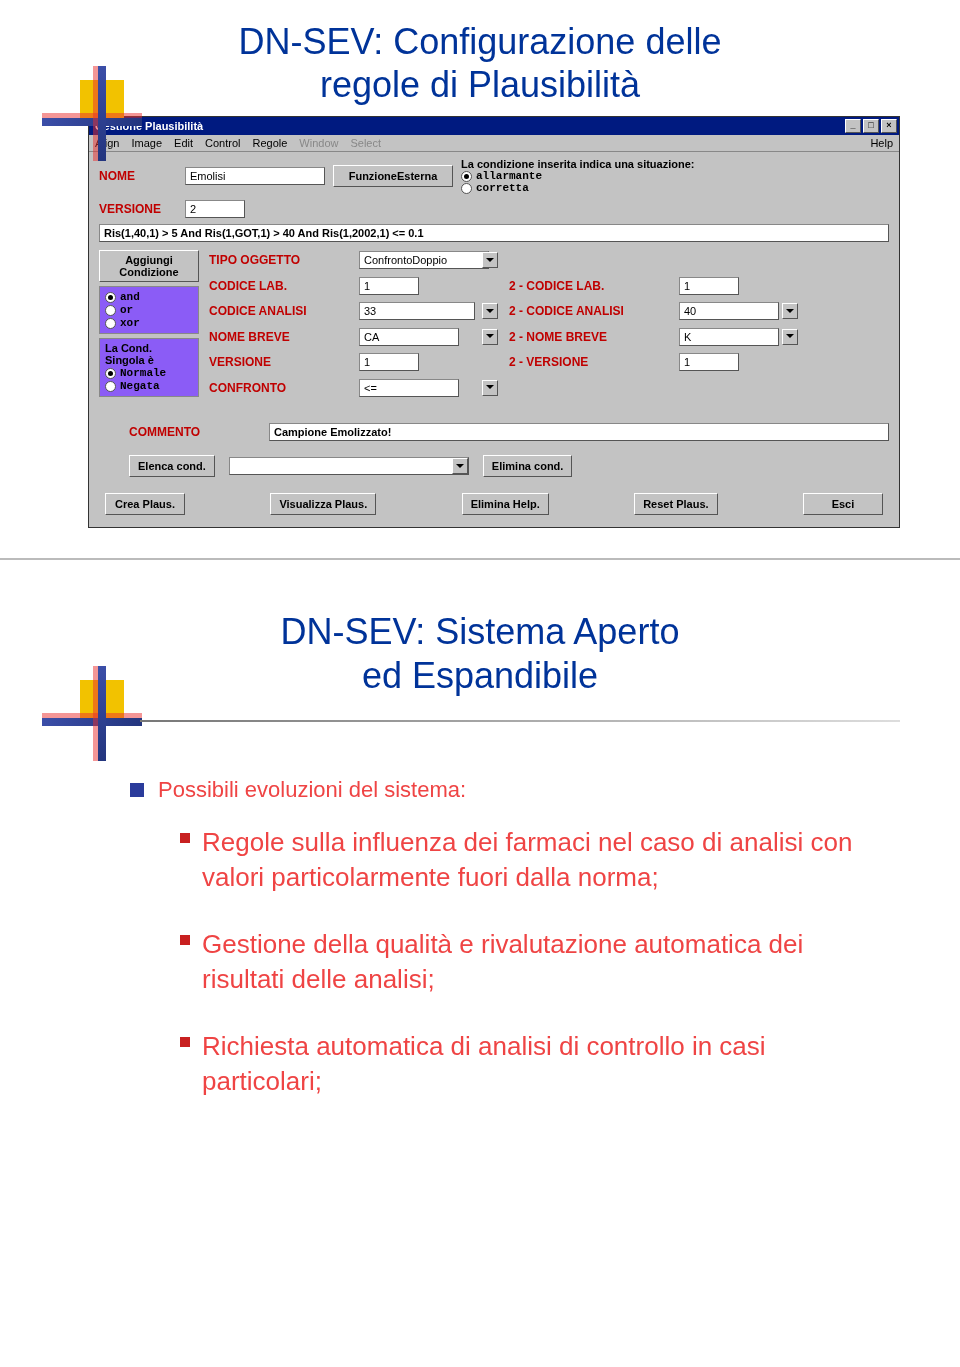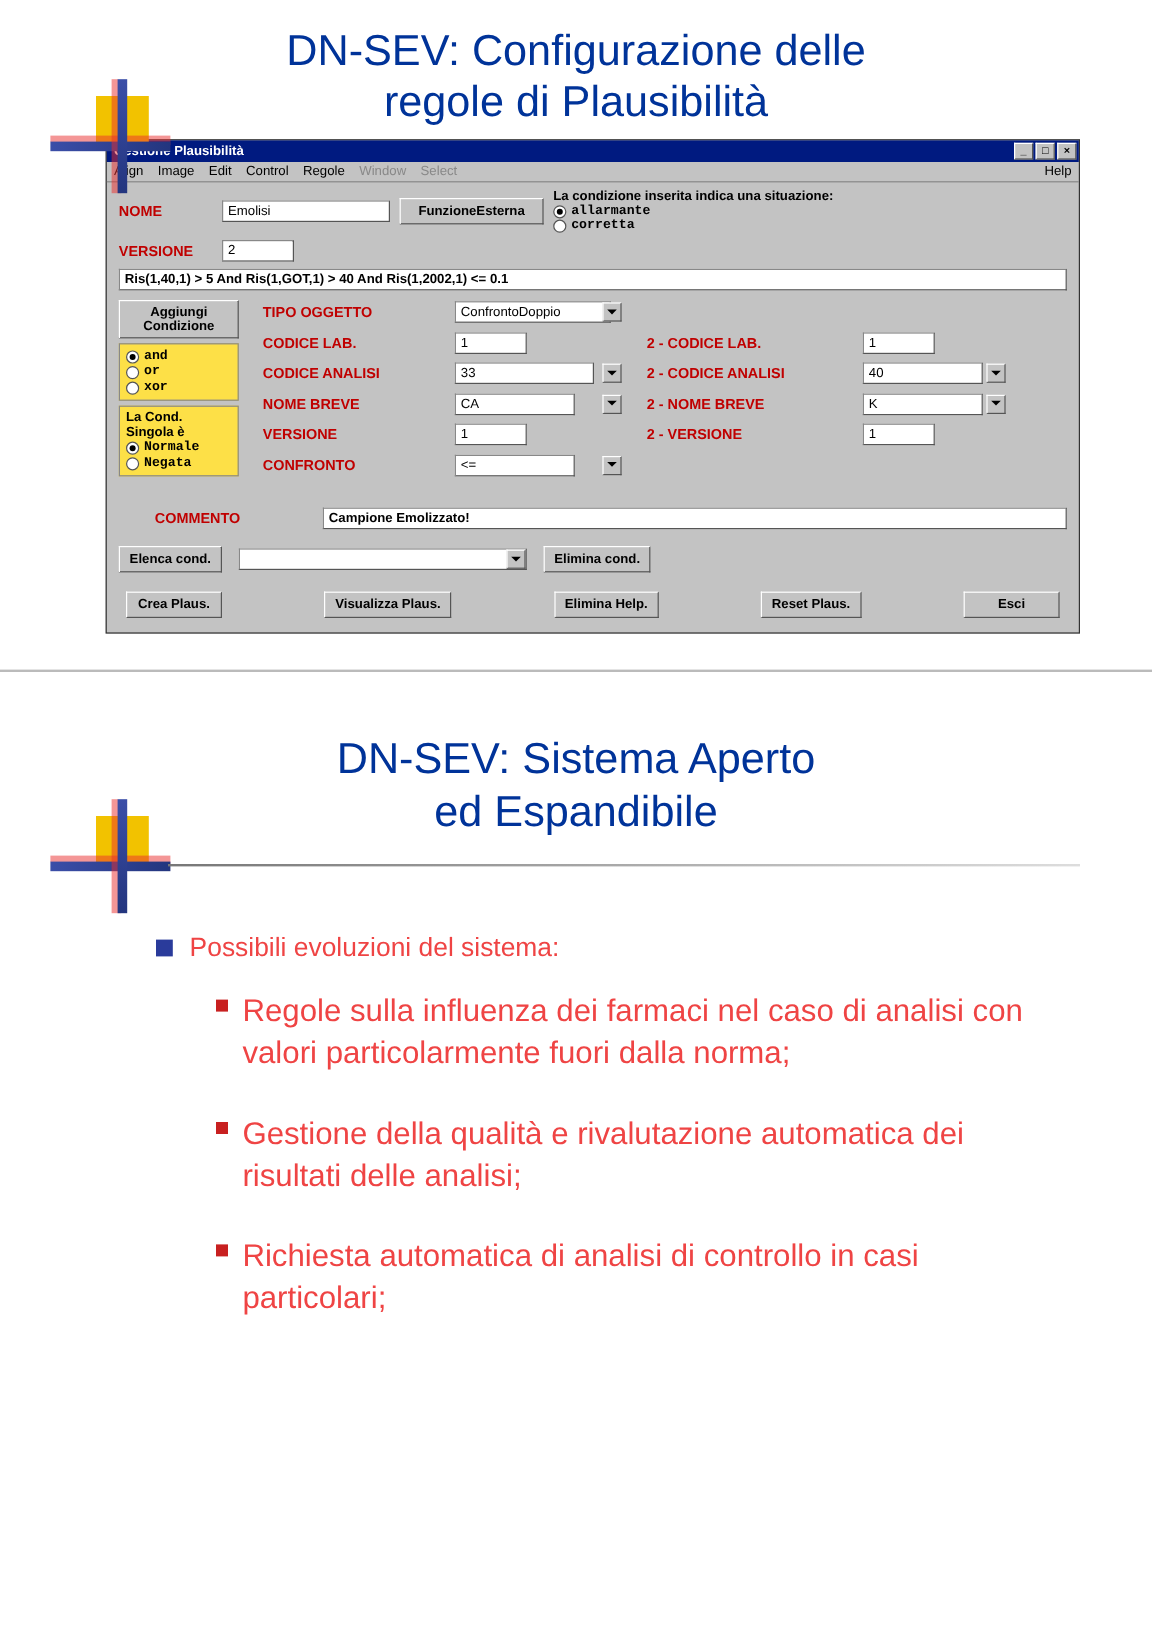--- a/index.html
+++ b/index.html
@@ -160,29 +160,29 @@
     grid-template-columns: 78px 140px 120px 1fr;
     gap: 6px 8px;
     align-items: center;
   }
   .condline .inp { width: 100%; }
 
   
   .cfg {
     display: grid;
     grid-template-columns: 100px 140px 140px 160px 120px;
-    gap: 6px 20px;
+    gap: 6px 10px;
     align-items: center;
     margin-top: 8px;
   }
   .leftbuttons {
     display: flex; flex-direction: column; gap: 4px;
   }
   .minibox {
-    background:#fde047;
+    background:#8b5cf6;
     border:1px solid #888;
     padding:3px 5px;
     font-size:11px;
   }
   .minibox .rbwrap { margin: 1px 0; font-weight: bold;}
   .btns-row {
     display: flex; gap: 20px; justify-content: space-between;
     margin-top: 16px; padding: 0 6px;
   }
 
@@ -321,21 +321,21 @@
         <div class="dd"><input class="inp" style="width: 100px;" value="&lt;="><span class="arrow"></span></div>
         <span></span>
           <span></span>
       </div>
 
       <div class="row" style="margin-top:26px;gap:20px">
         <span class="red lbl" style="width:120px;margin-left:30px">COMMENTO</span>
         <input class="inp" style="flex: 1 1 0%; font-weight: bold;" value="Campione Emolizzato!">
       </div>
 
-      <div class="row" style="margin-top:14px;gap:14px;">
+      <div class="row" style="margin-top:14px;gap:14px;margin-left:30px">
         <button class="btn">Elenca cond.</button>
         <div class="dd" style="flex:0 0 240px"><input class="inp" style="width: 240px;"><span class="arrow"></span></div>
         <button class="btn">Elimina cond.</button>
       </div>
 
       <div class="btns-row">
         <button class="btn">Crea Plaus.</button>
         <button class="btn">Visualizza Plaus.</button>
         <button class="btn">Elimina Help.</button>
         <button class="btn">Reset Plaus.</button>

